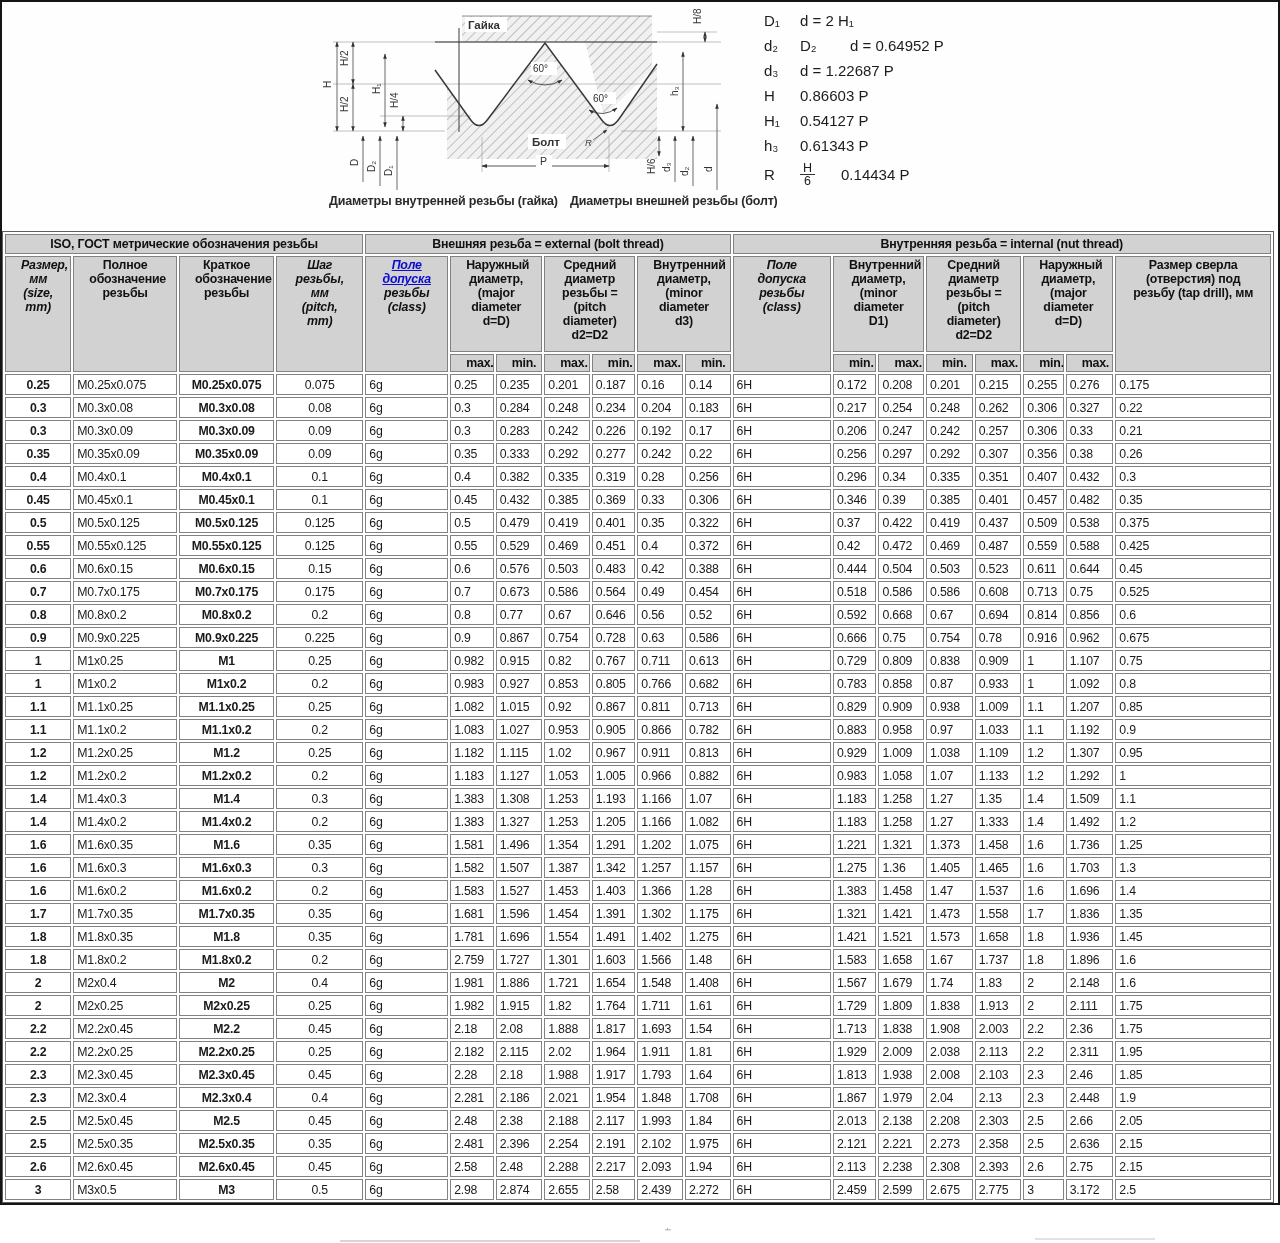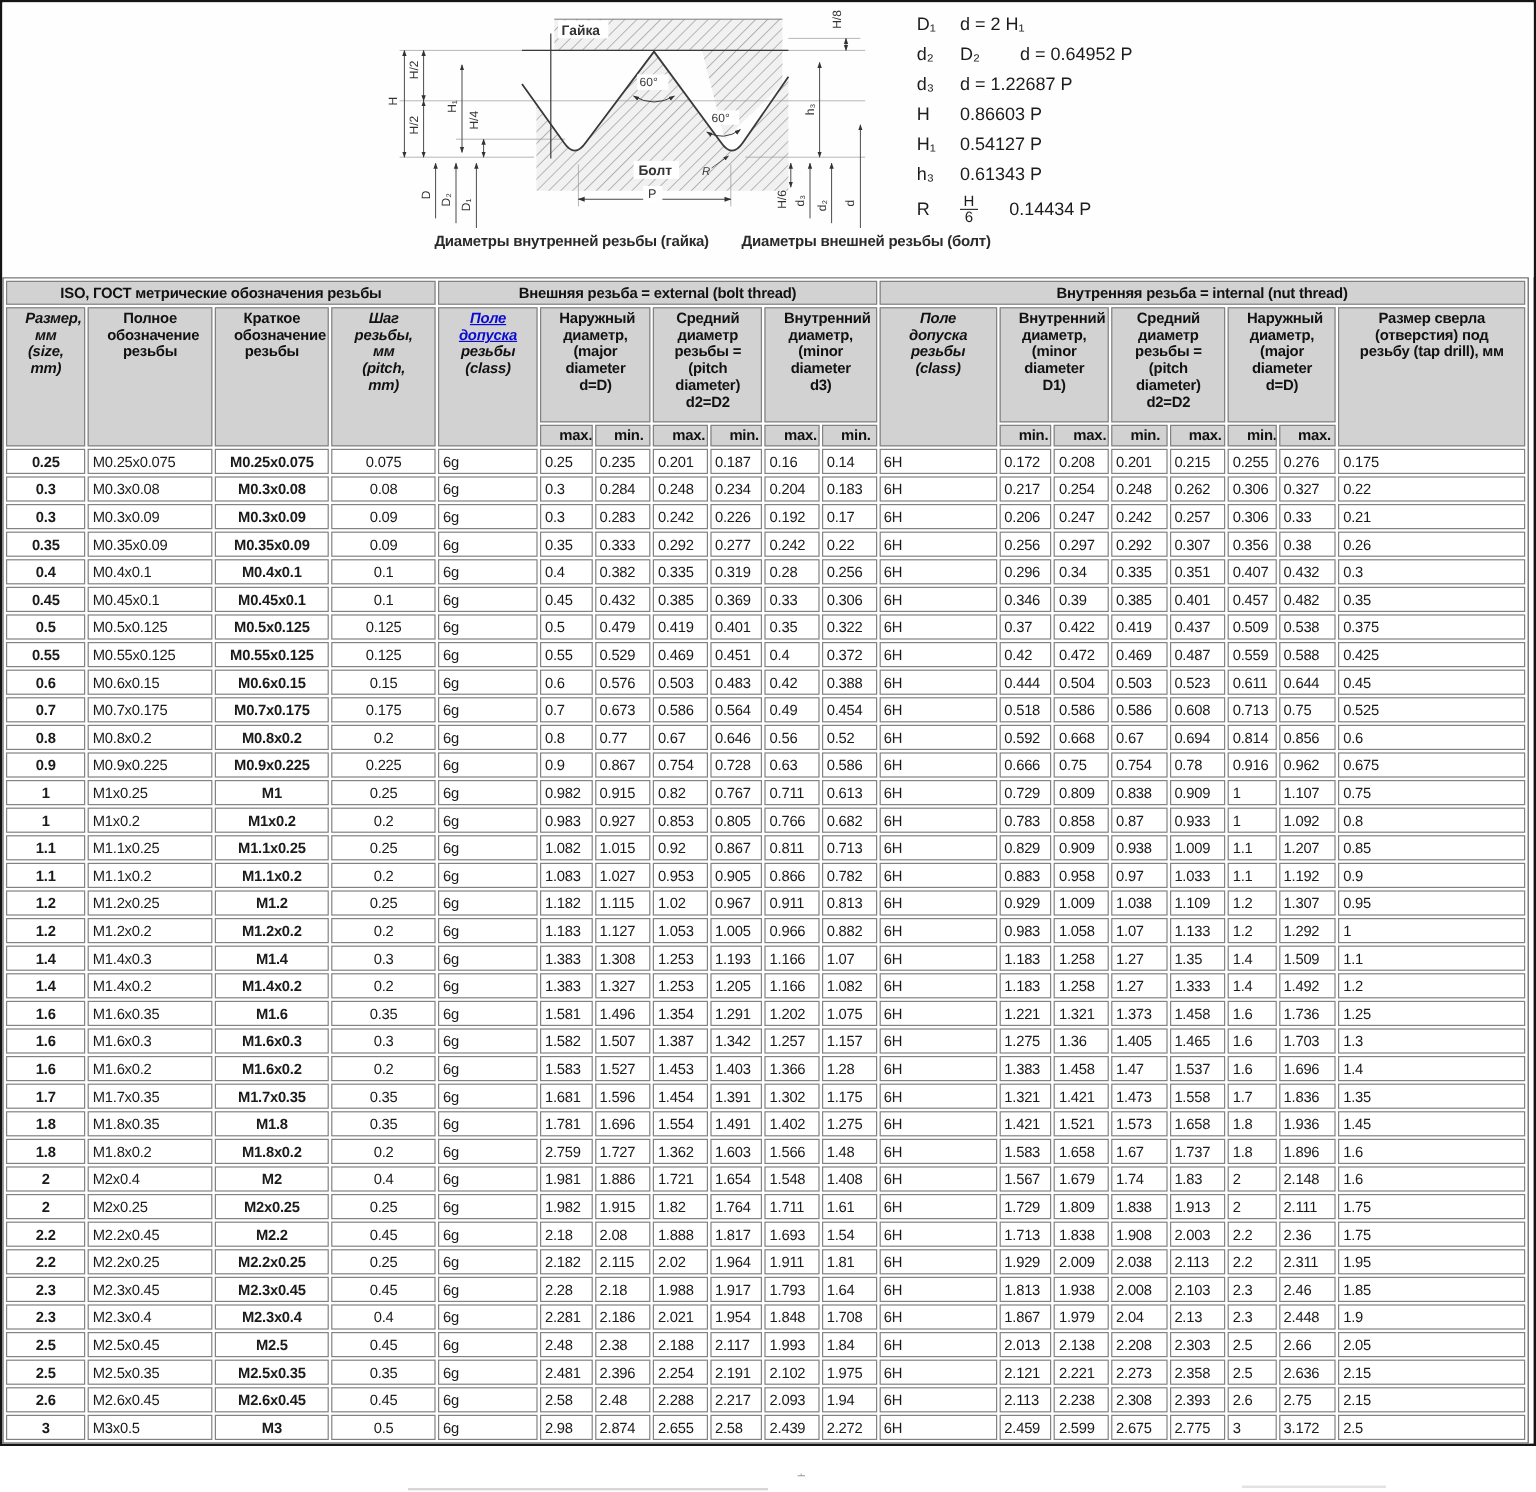--- a/index.html
+++ b/index.html
@@ -1,23 +1,23 @@
 <!DOCTYPE html>
 <html><head>
 <meta charset="utf-8">
 <style>
   html,body{margin:0;padding:0;background:#fff;}
   body{width:1280px;height:1243px;overflow:hidden;position:relative;
        font-family:"Liberation Sans",sans-serif;color:#111;}
   .doc{position:absolute;top:0;left:0;width:1276px;border:2px solid #141414;background:#fff;}
   
   .diagram-section{position:relative;height:229px;background:#fefefe;}
-  .cap{position:absolute;top:192px;font-size:12.5px;font-weight:bold;color:#2a2a2a;letter-spacing:-0.2px;margin-left:33px;}
+  .cap{position:absolute;top:192px;font-size:12.5px;font-weight:bold;color:#2a2a2a;letter-spacing:-0.2px;}
   .cap-l{left:327px;}
-  .cap-r{left:583px;}
+  .cap-r{left:568px;}
   .cap-note{position:absolute;top:209px;left:0;right:0;text-align:center;
             font-size:13px;color:#222;letter-spacing:-0.1px;}
   .formulas{position:absolute;left:762px;top:6px;width:290px;color:#1c1c1c;}
   .f-row{display:flex;align-items:center;height:25px;font-size:15px;}
   .f-row.tall{height:33px;}
   .f-sym{width:36px;}
   .f-mid{width:50px;}
   .frac{display:inline-block;text-align:center;margin-right:26px;font-size:12.5px;line-height:12px;}
   .frac .num{display:block;border-bottom:1.4px solid #333;padding:0 3px;}
   .frac .den{display:block;}
@@ -757,21 +757,21 @@
           <td class="num">1.45</td>
         </tr>
         <tr>
           <td class="ctr b">1.8</td>
           <td class="lft">M1.8x0.2</td>
           <td class="ctr b">M1.8x0.2</td>
           <td class="ctr">0.2</td>
           <td class="lft">6g</td>
           <td class="num">2.759</td>
           <td class="num">1.727</td>
-          <td class="num">1.362</td>
+          <td class="num">1.301</td>
           <td class="num">1.603</td>
           <td class="num">1.566</td>
           <td class="num">1.48</td>
           <td class="lft">6H</td>
           <td class="num">1.583</td>
           <td class="num">1.658</td>
           <td class="num">1.67</td>
           <td class="num">1.737</td>
           <td class="num">1.8</td>
           <td class="num">1.896</td>

